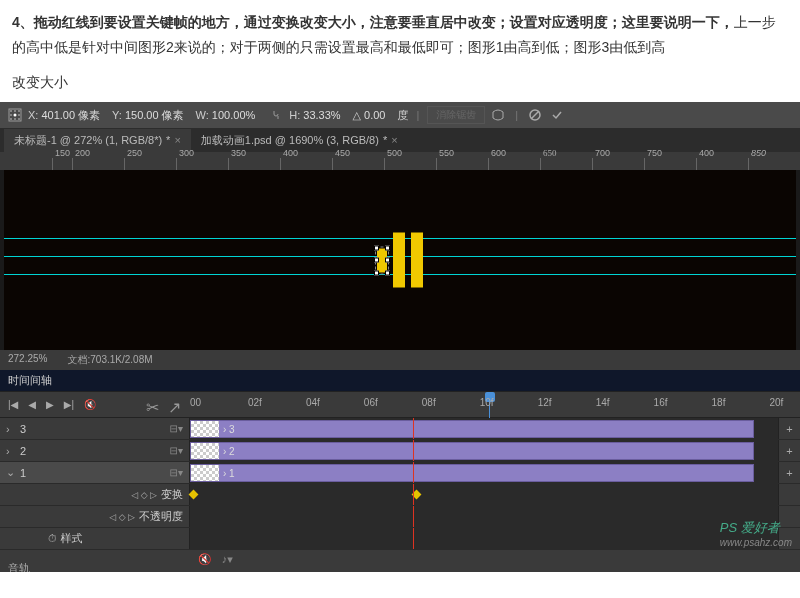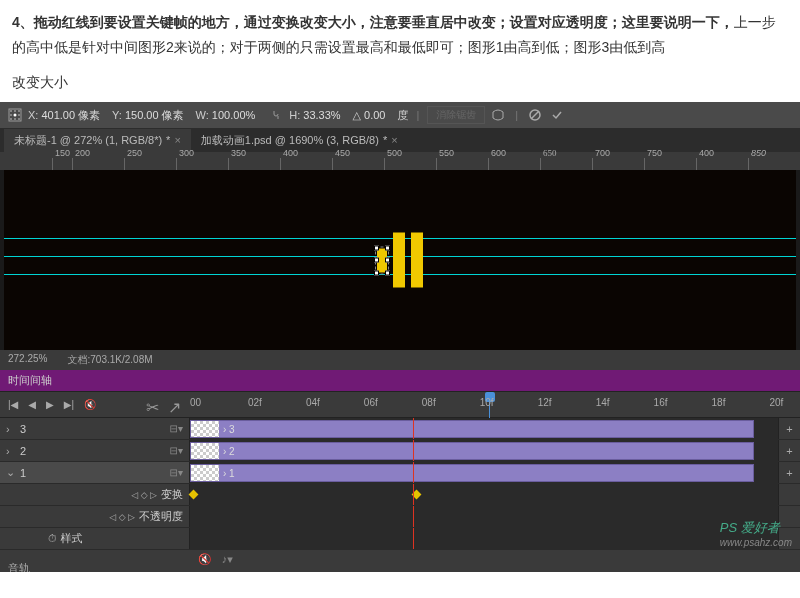--- a/index.html
+++ b/index.html
@@ -27,21 +27,21 @@
 .guide-h { position: absolute; left: 0; right: 0; border-top: 1px solid #00d4d4; }
 .bars { position: absolute; left: 50%; top: 50%; transform: translate(-50%, -50%); display: flex; gap: 6px; align-items: center; }
 .bar { background: #f0c800; }
 .bar.b1 { width: 10px; height: 24px; position: relative; }
 .bar.b1::before { content: ''; position: absolute; inset: -2px; border: 1px dashed #888; }
 .bar.b1 .handle { position: absolute; width: 5px; height: 5px; background: #fff; border: 1px solid #000; }
 .bar.b2 { width: 12px; height: 55px; }
 .bar.b3 { width: 12px; height: 55px; }
 .status { background: #3a3a3a; font-size: 10px; padding: 3px 8px; color: #aaa; display: flex; gap: 20px; }
 .timeline-panel { background: #323232; }
-.tl-header { background: #701a75; padding: 3px 8px; font-size: 11px; border-bottom: 1px solid #222; }
+.tl-header { background: #0f172a; padding: 3px 8px; font-size: 11px; border-bottom: 1px solid #222; }
 .tl-controls { display: flex; align-items: center; height: 26px; background: #3a3a3a; border-bottom: 1px solid #222; }
 .tl-left { width: 190px; display: flex; align-items: center; padding: 0 8px; gap: 10px; }
 .tl-play { color: #aaa; font-size: 10px; }
 .tl-icons { display: flex; gap: 8px; margin-left: auto; }
 .tl-icons .ic { width: 14px; height: 14px; color: #999; }
 .tl-ruler { flex: 1; position: relative; height: 26px; font-size: 10px; color: #aaa; }
 .tl-ruler .frame { position: absolute; top: 5px; }
 .tl-ruler .playhead { position: absolute; top: 0; bottom: 0; width: 0; border-left: 1px solid #4a90d9; }
 .tl-ruler .playhead::before { content: ''; position: absolute; top: 0; left: -5px; width: 10px; height: 10px; background: #4a90d9; border-radius: 2px; }
 .tl-row { display: flex; align-items: center; height: 22px; border-bottom: 1px solid #2a2a2a; font-size: 11px; }

